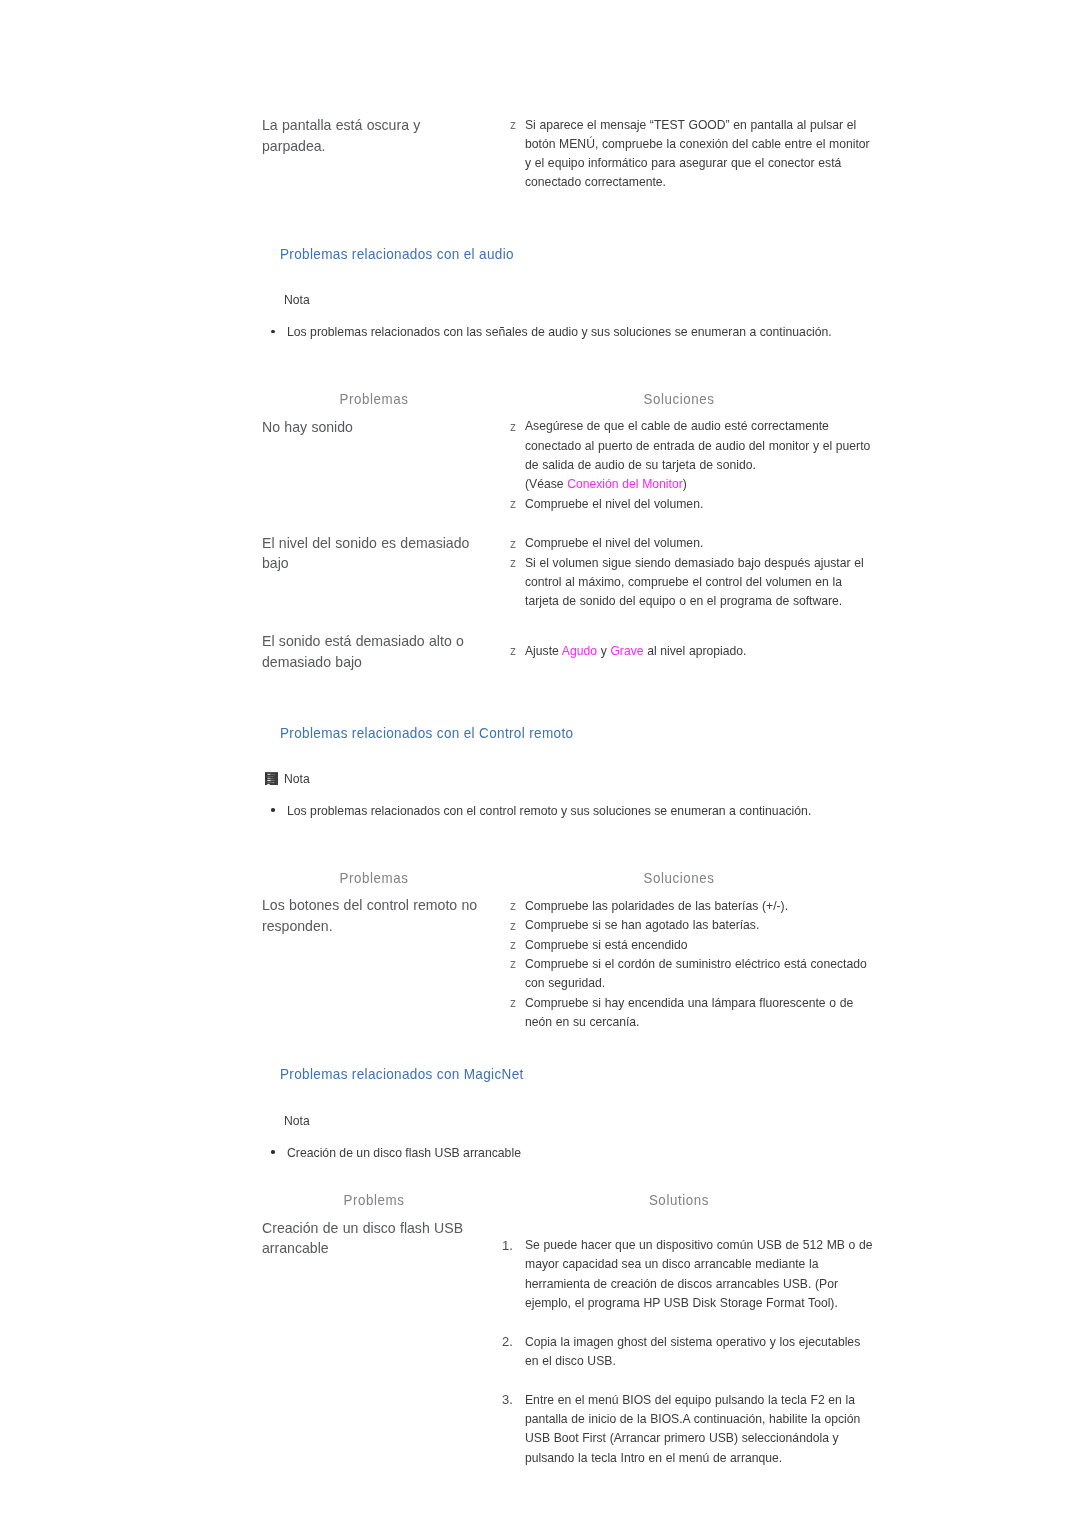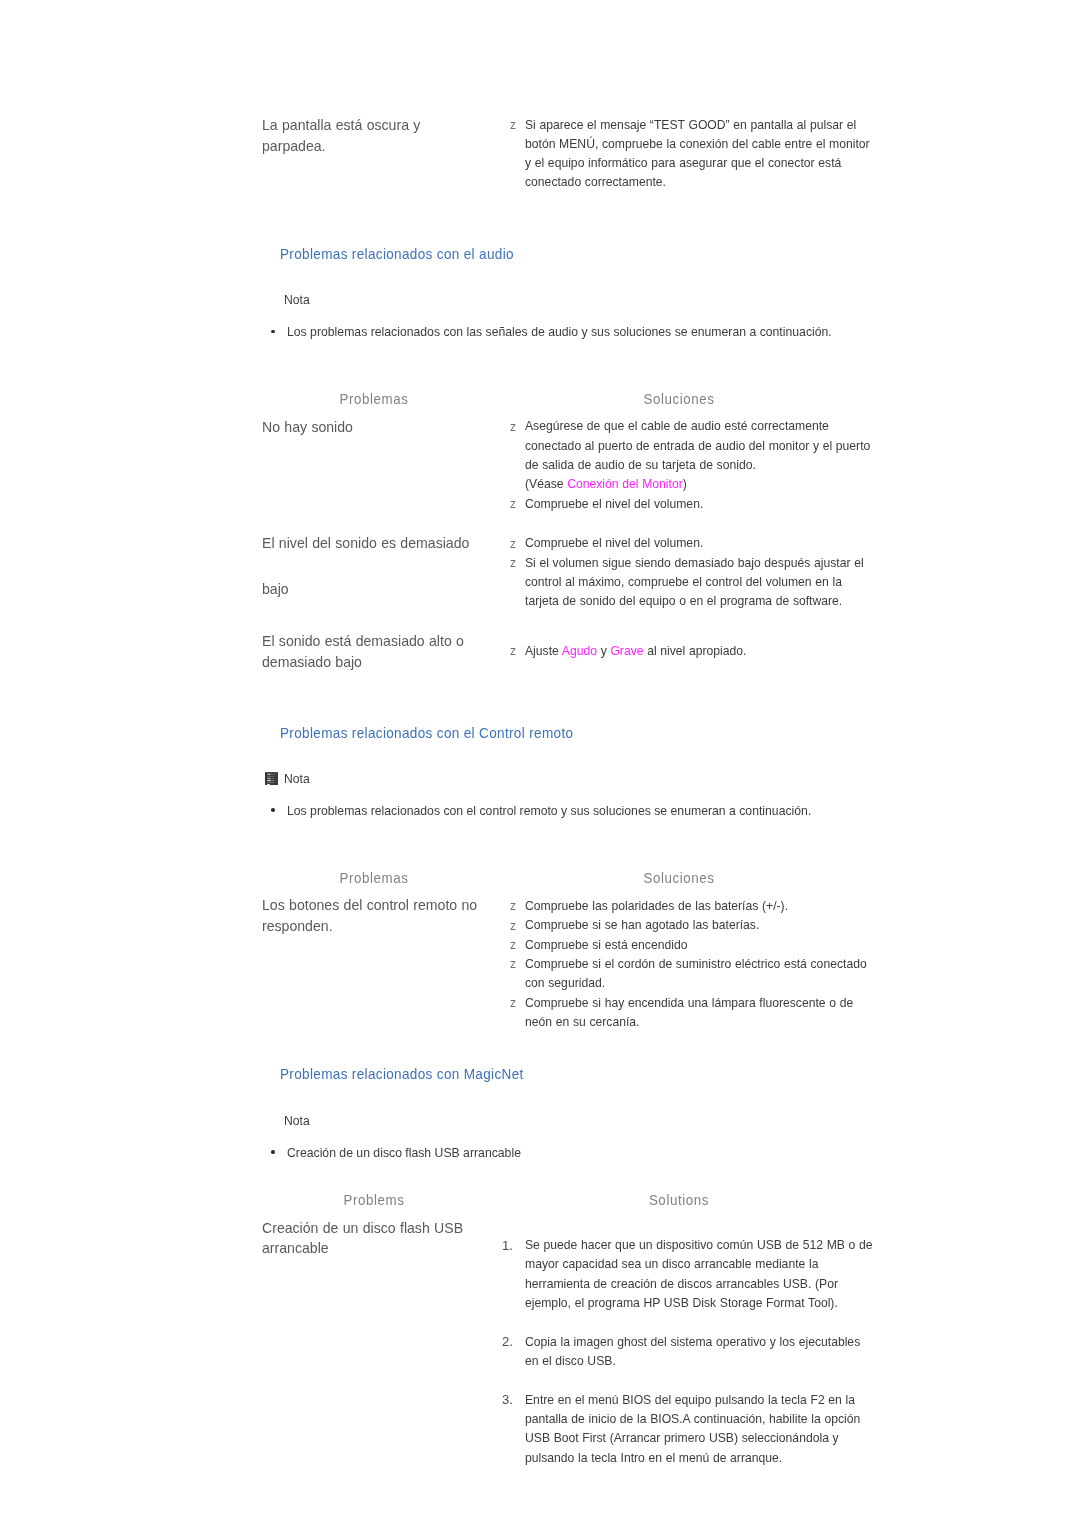--- a/index.html
+++ b/index.html
@@ -60,21 +60,21 @@
       <div class="ln sol" style="left:525px;top:404.63px">conectado al puerto de entrada de audio del monitor y el puerto</div>
       <div class="ln sol" style="left:525px;top:423.96px">de salida de audio de su tarjeta de sonido.</div>
       <div class="ln sol" style="left:525px;top:443.29px"><span>(Véase </span><span class="mg">Conexión del Monitor</span><span>)</span></div>
       <div class="ln zm" style="left:510px;top:463.82px">z</div>
       <div class="ln sol" style="left:525px;top:462.62px">Compruebe el nivel del volumen.</div>
     </div>
   </div>
   <div class="trow">
     <div class="cell-problem">
       <div class="ln prob" style="left:262px;top:501.5px">El nivel del sonido es demasiado</div>
-      <div class="ln prob" style="left:262px;top:548px">bajo</div>
+      <div class="ln prob" style="left:262px;top:522px">bajo</div>
     </div>
     <div class="cell-solution">
       <div class="ln zm" style="left:510px;top:503.5px">z</div>
       <div class="ln sol" style="left:525px;top:502.3px">Compruebe el nivel del volumen.</div>
       <div class="ln zm" style="left:510px;top:522.83px">z</div>
       <div class="ln sol" style="left:525px;top:521.63px">Si el volumen sigue siendo demasiado bajo después ajustar el</div>
       <div class="ln sol" style="left:525px;top:540.96px">control al máximo, compruebe el control del volumen en la</div>
       <div class="ln sol" style="left:525px;top:560.29px">tarjeta de sonido del equipo o en el programa de software.</div>
     </div>
   </div>

